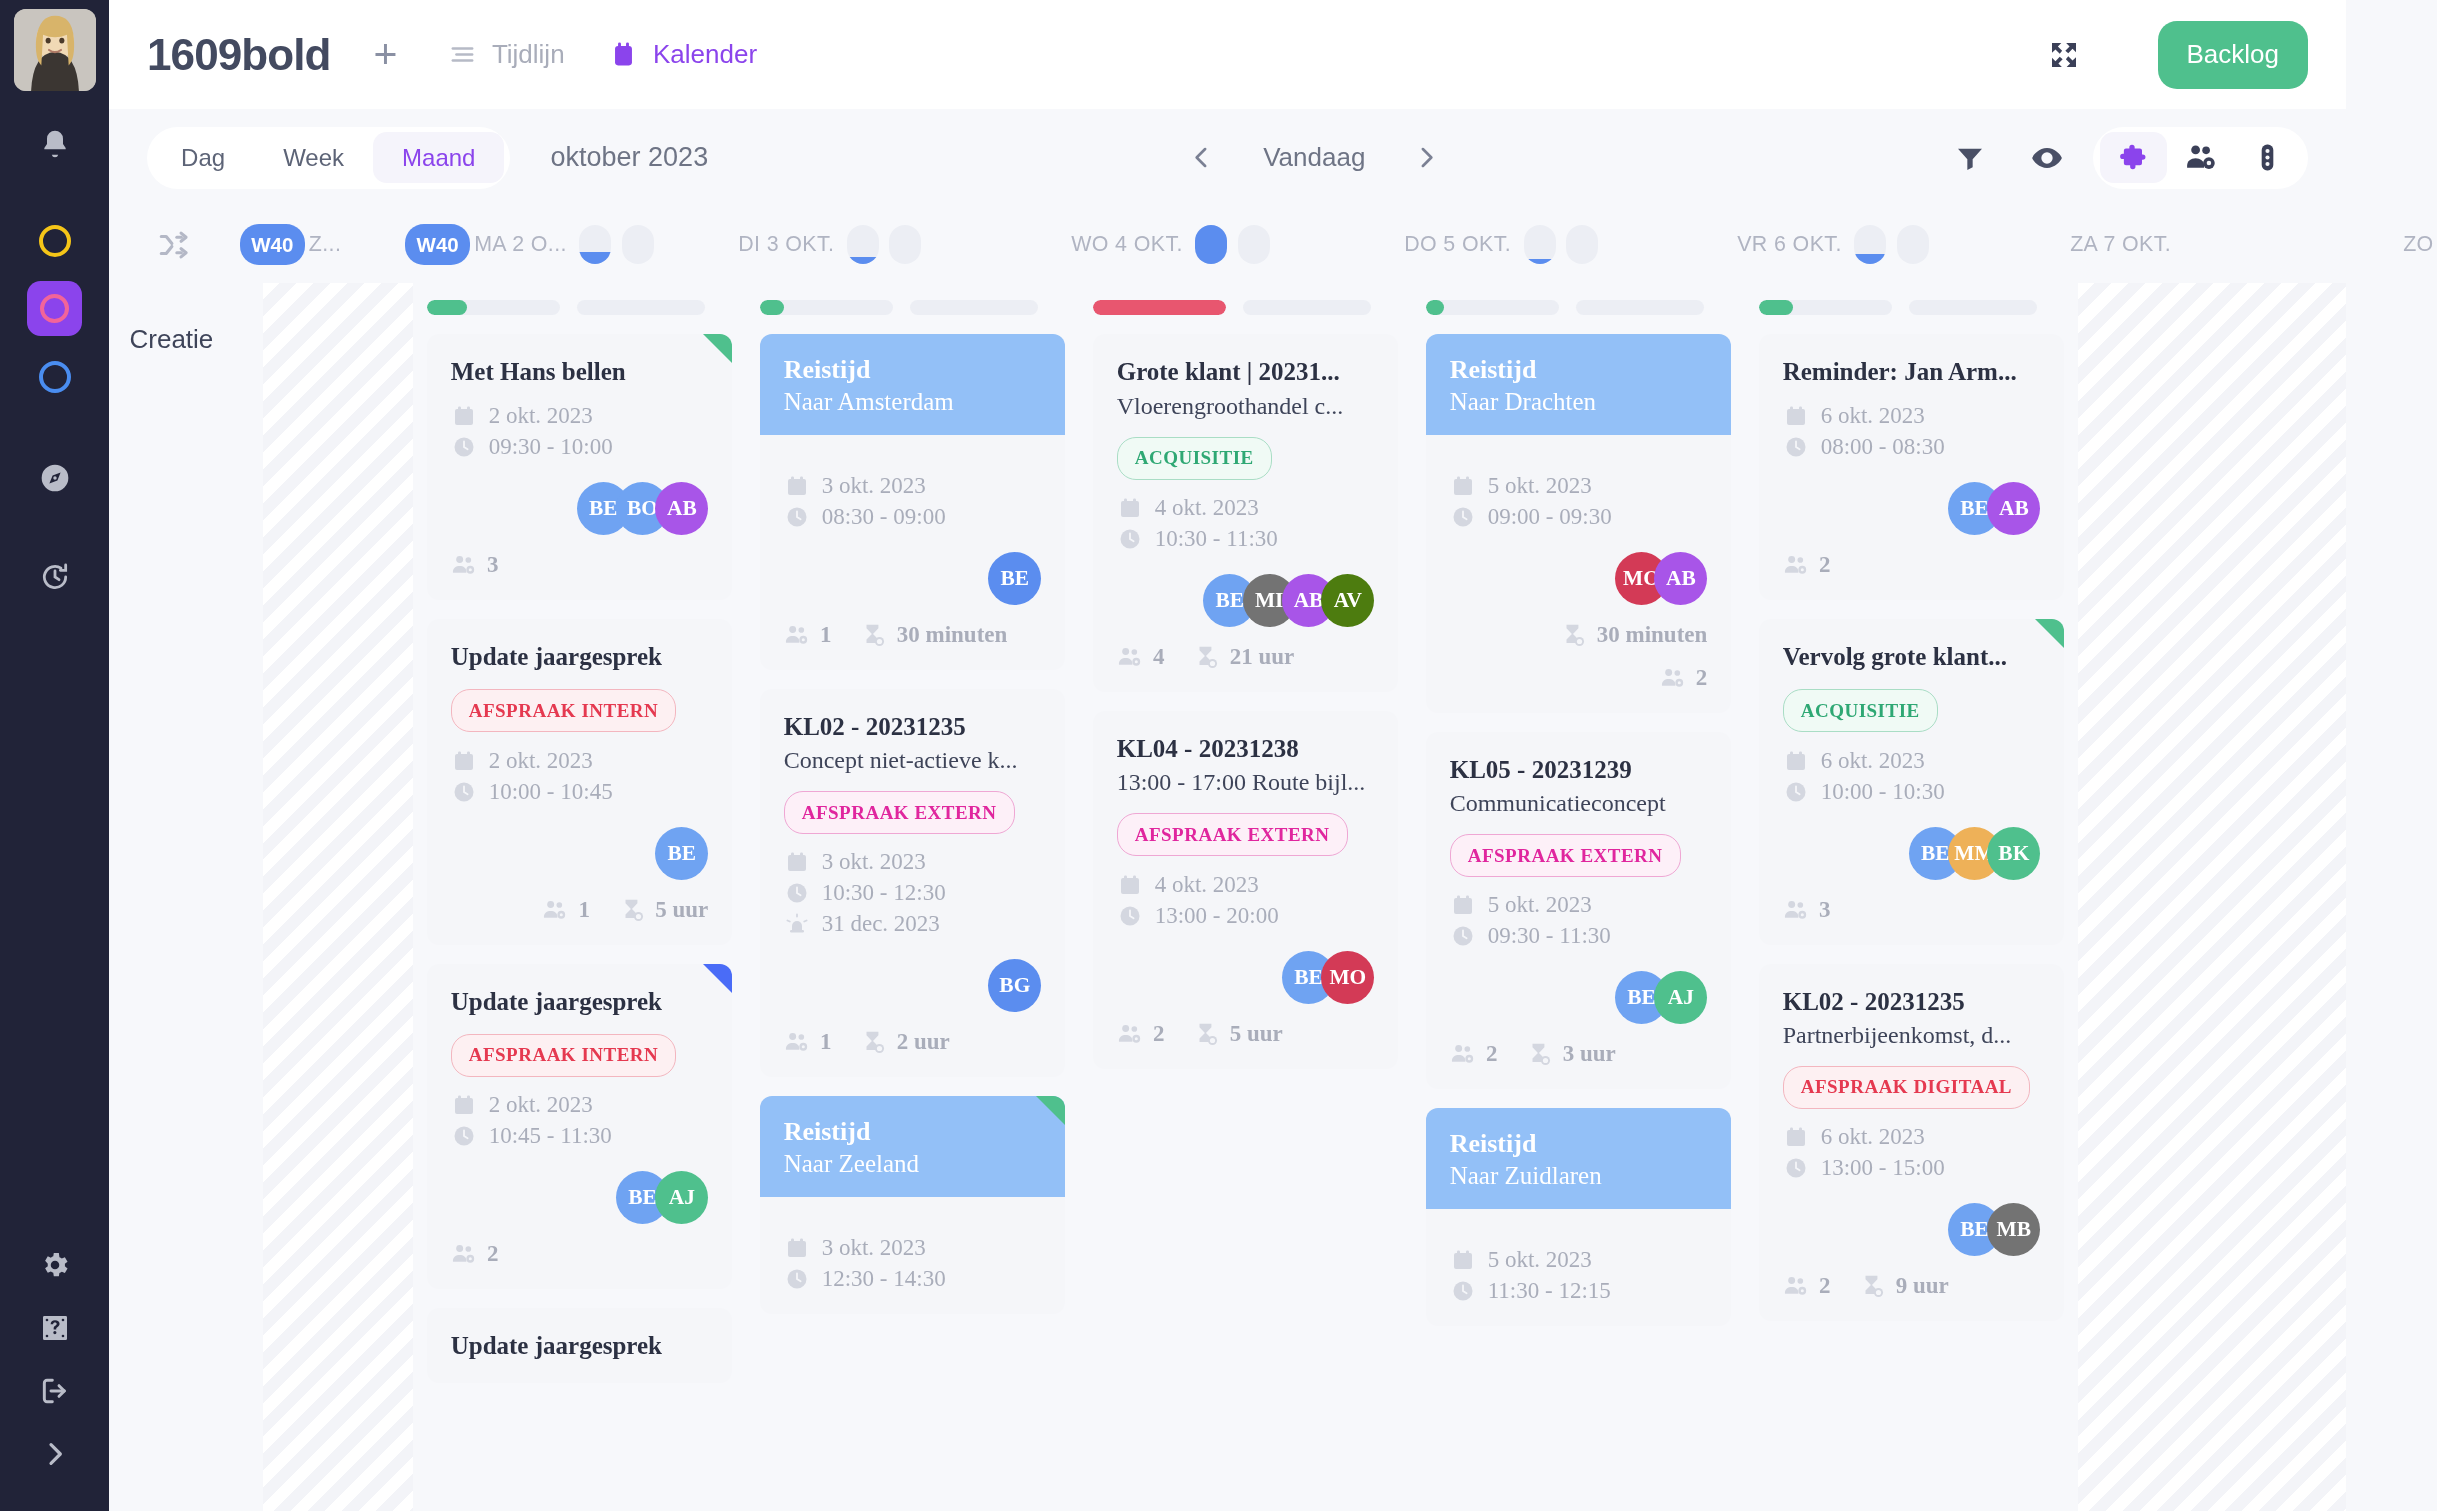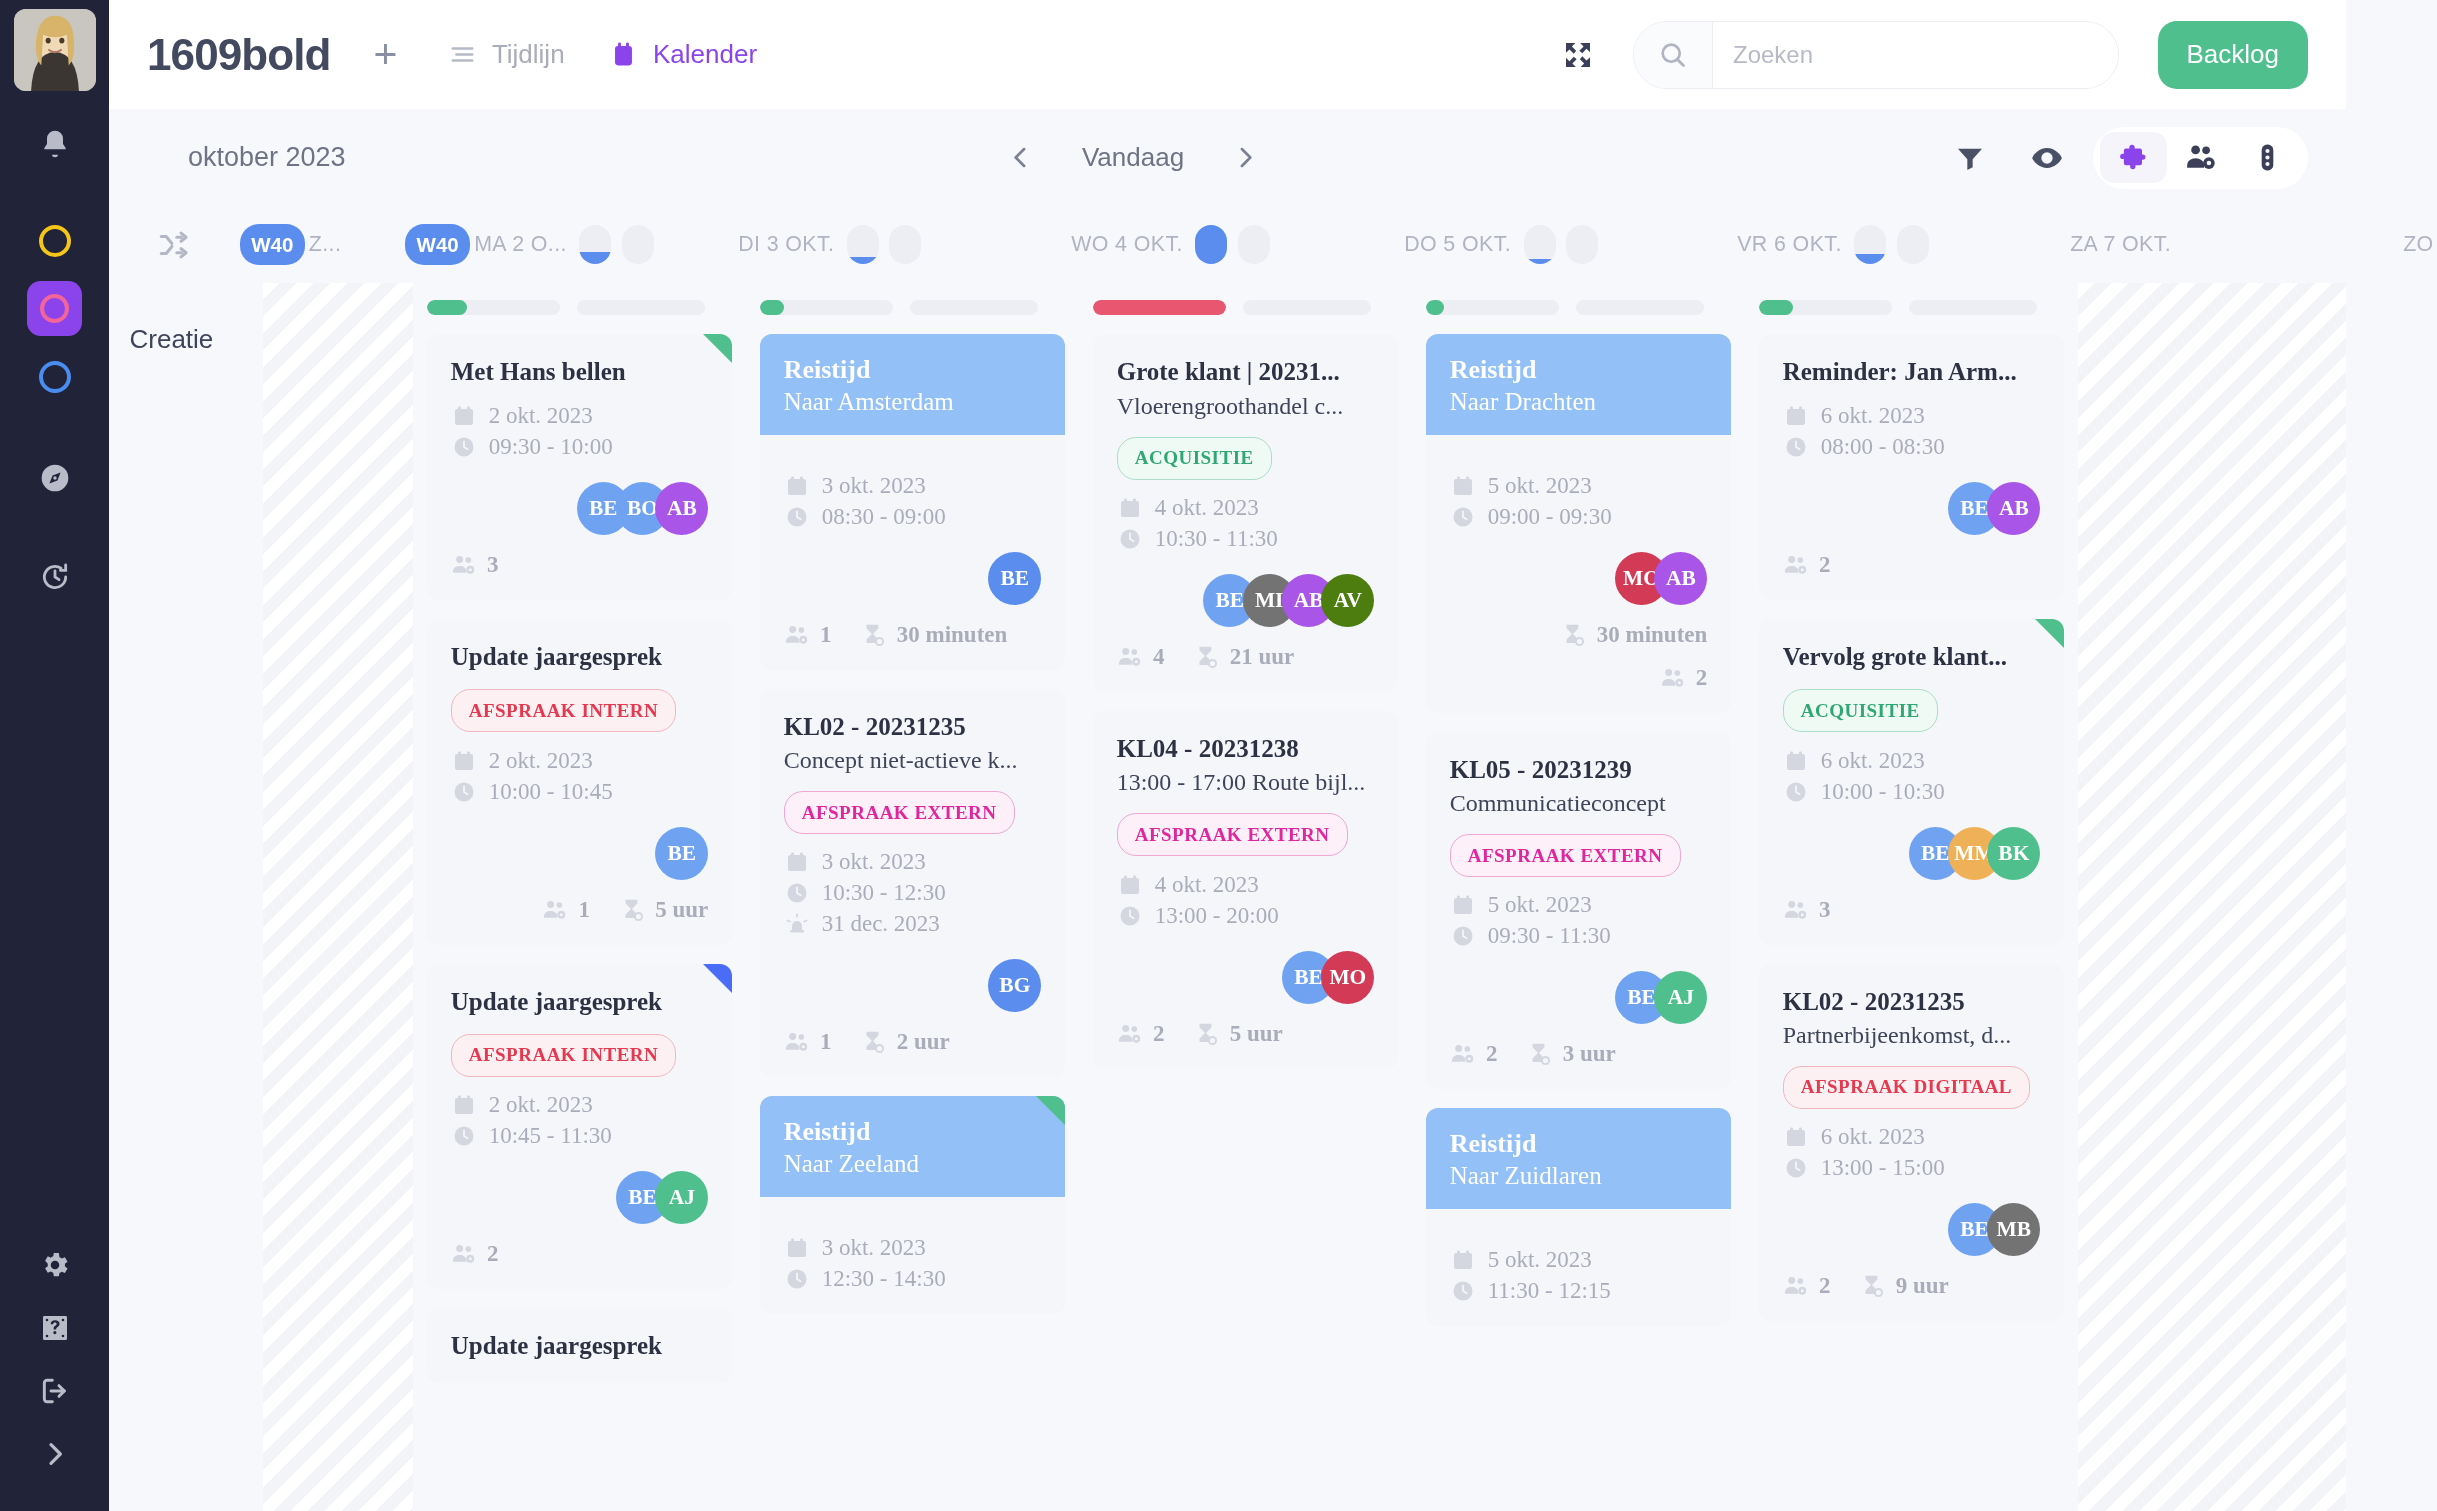--- a/index.html
+++ b/index.html
@@ -309,34 +309,30 @@
       </div>
 
       <div class="topbar-spacer"></div>
 
       <div class="expand-ic">
         <svg width="32" height="32" viewBox="0 0 24 24" fill="currentColor">
           <path d="M3 3h7l-2.6 2.6 3.2 3.2L8.8 11 5.6 7.8 3 10.4V3zm18 18h-7l2.6-2.6-3.2-3.2L15.2 13l3.2 3.2L21 13.6V21zM3 21v-7l2.6 2.6 3.2-3.2L11 15.2l-3.2 3.2L10.4 21H3zm18-18v7l-2.6-2.6-3.2 3.2L13 8.8l3.2-3.2L13.6 3H21z"></path>
         </svg>
       </div>
 
-      <div class="search">
-        <div class="s-ic">
-          <svg width="31" height="31" viewBox="0 0 24 24" fill="none" stroke="currentColor" stroke-width="2.1" stroke-linecap="round">
-            <circle cx="11" cy="11" r="6.6"></circle>
-              <path d="M16 16l4.5 4.5"></path>
-          </svg>
-        </div>
-        <input type="text" placeholder="Zoeken" style="">
+
+      <button class="backlog">Backlog</button>
+    </div>
+
+    <div class="toolbar">
+      <div class="seg">
+        <button>Dag</button>
+        <button>Week</button>
+        <button class="on">Maand</button>
       </div>
-
-      <button class="backlog">Backlog</button>
-    </div>
-
-    <div class="toolbar">
       <div class="month-label">oktober 2023</div>
 
       <div class="tb-spacer"></div>
 
       <div class="nav-group">
         <div class="nav-arrow">
           <svg width="29" height="29" viewBox="0 0 24 24" fill="none" stroke="currentColor" stroke-width="2.2" stroke-linecap="round" stroke-linejoin="round">
             <path d="M15 5l-7 7 7 7"></path>
           </svg>
         </div>

